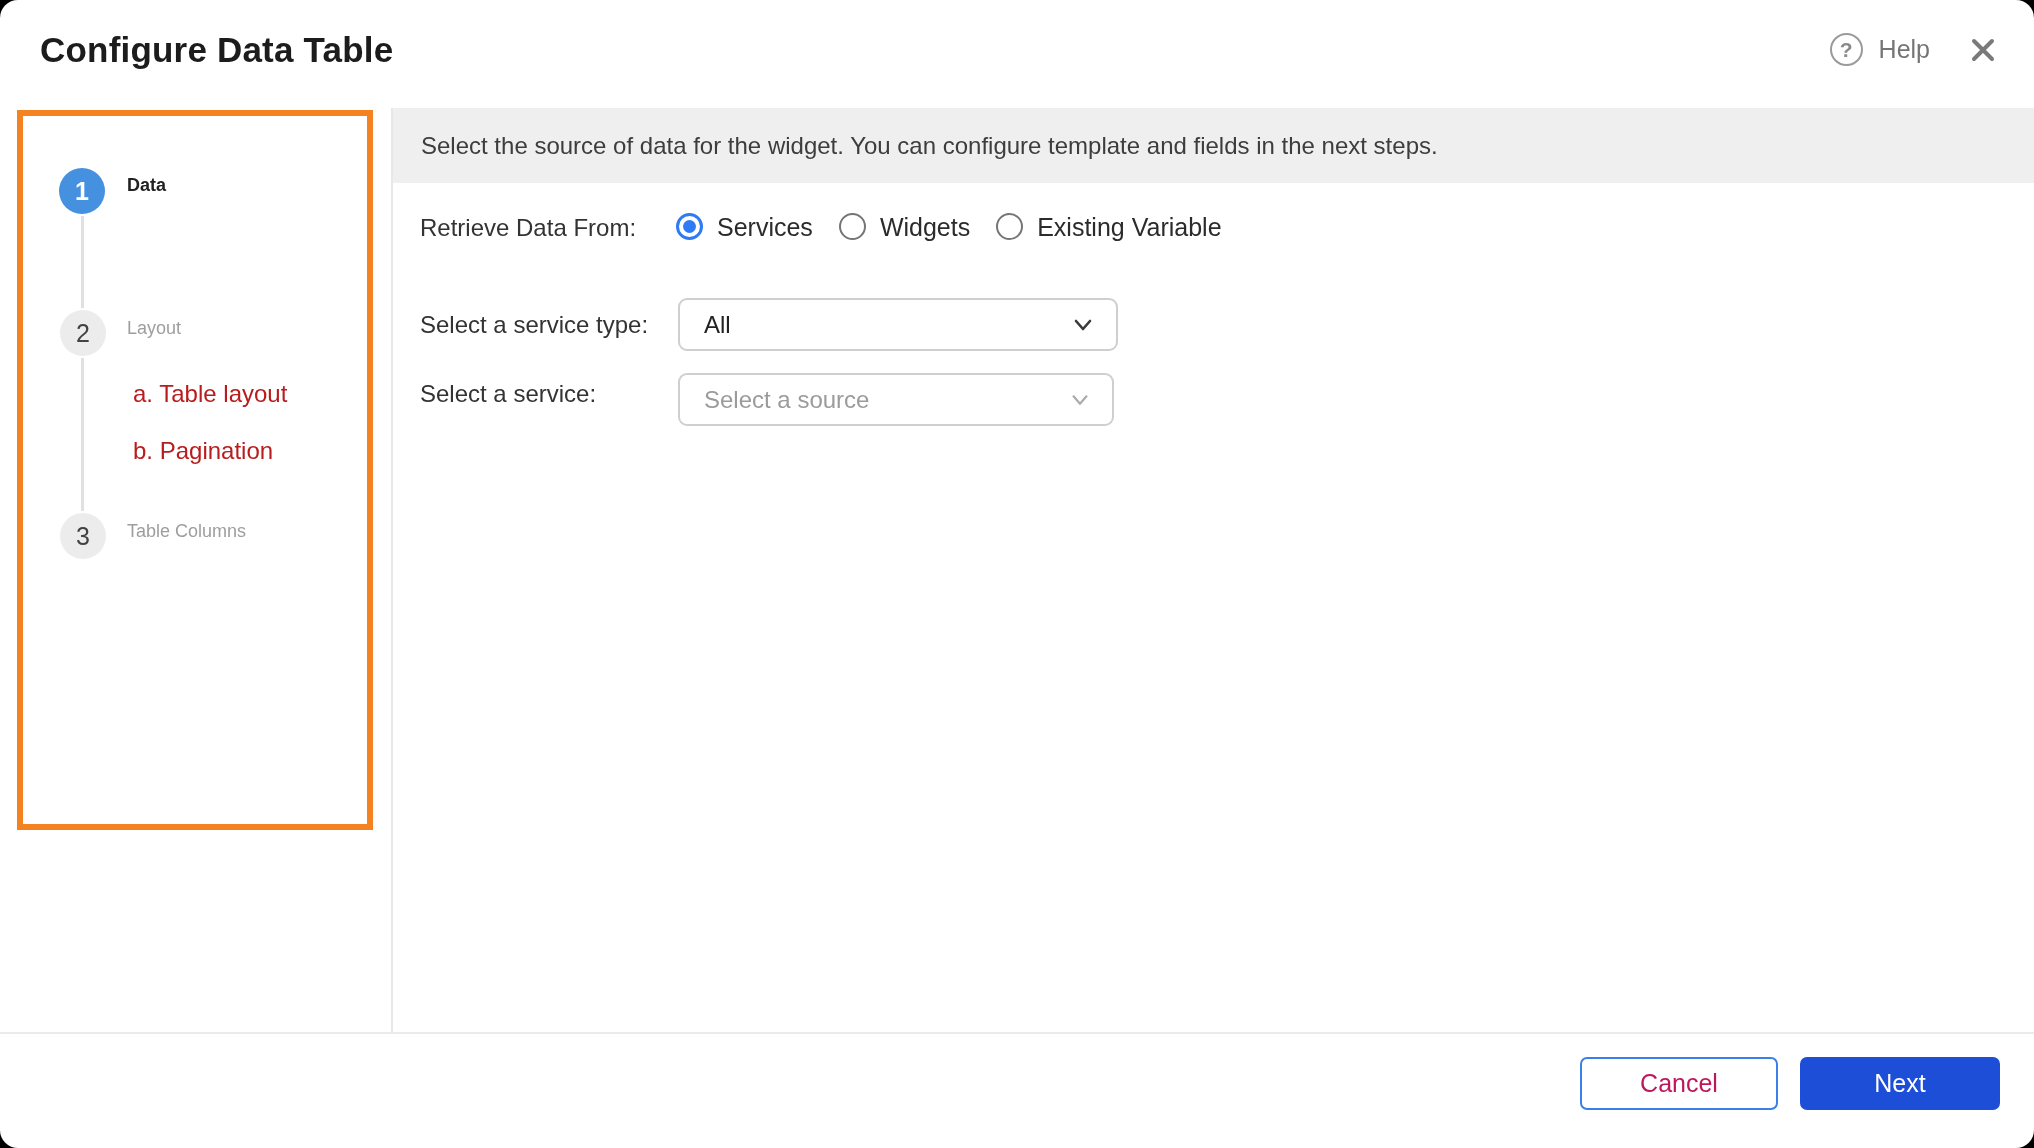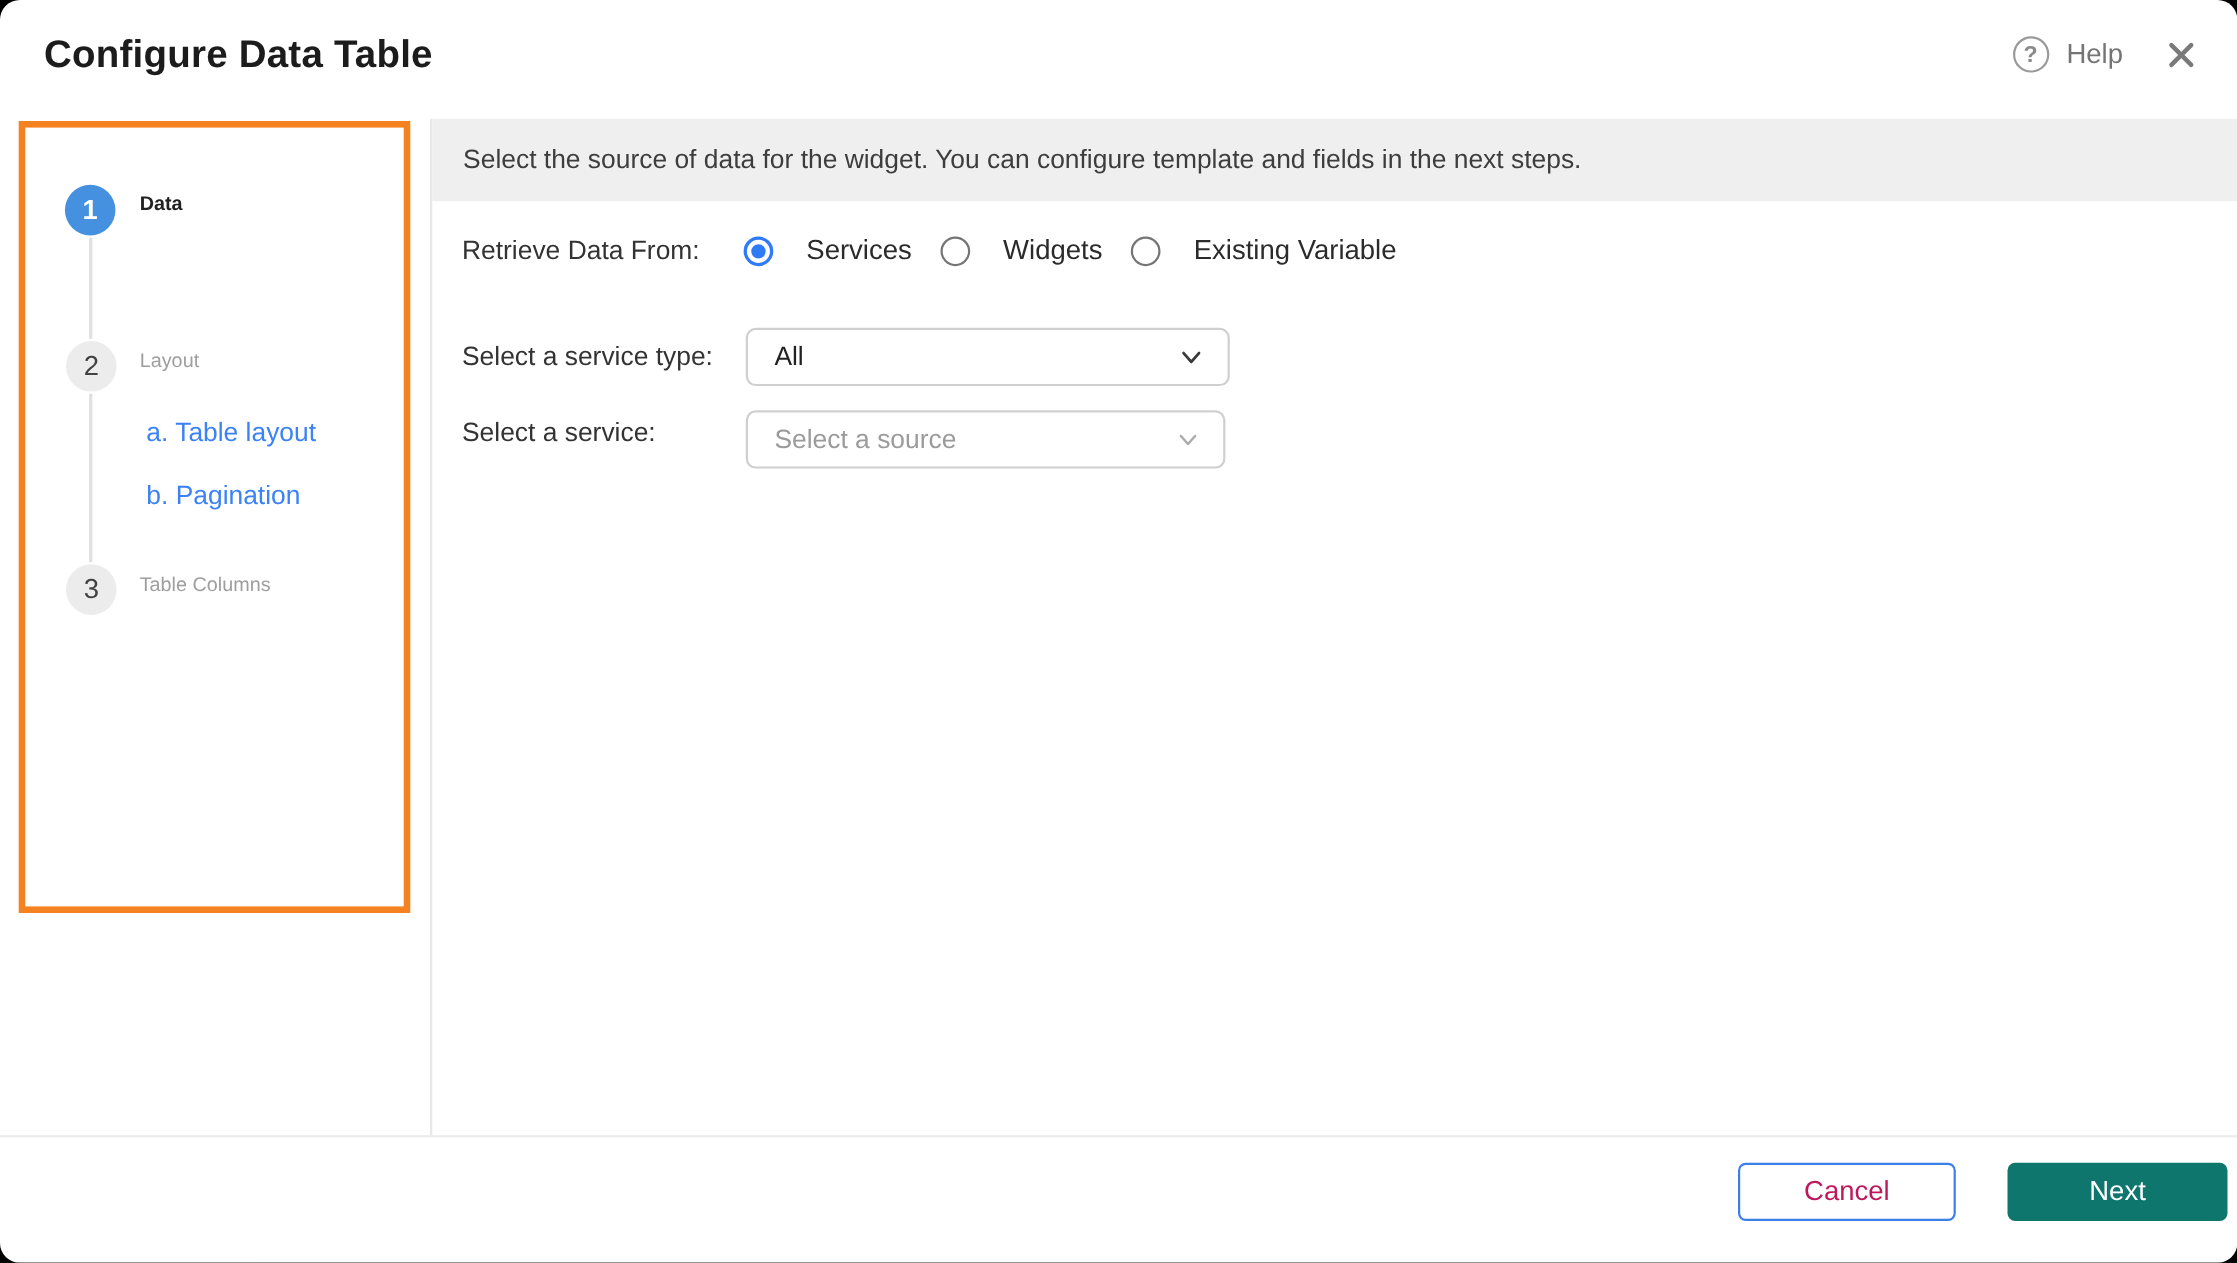--- a/index.html
+++ b/index.html
@@ -45,38 +45,38 @@
   .circle-3{ left:60px; top:513px; }
   .connector{ position:absolute; left:81px; width:3px; background:#E0E0E0; }
   .conn-1{ top:216px; height:92px; }
   .conn-2{ top:358px; height:153px; }
   .step-label{ position:absolute; left:127px; font-size:18px; cursor:pointer; }
   .step-label.active{ color:#212121; font-weight:bold; }
   .step-label.inactive{ color:#9E9E9E; }
   .lbl-1{ top:175px; }
   .lbl-2{ top:318px; }
   .lbl-3{ top:521px; }
-  .substep{ position:absolute; left:133px; font-size:24px; color:#3b82f6; cursor:pointer; }
+  .substep{ position:absolute; left:133px; font-size:24px; color:#b91c1c; cursor:pointer; }
   .sub-a{ top:380px; }
   .sub-b{ top:437px; }
   
   .info-bar{
     position:absolute; left:393px; top:108px; width:1641px; height:75px;
     background:#EFEFEF; display:flex; align-items:center; padding-left:28px;
     font-size:24px; color:#3d3d3d;
   }
   .form-label{ position:absolute; left:420px; font-size:24px; color:#333; }
   .flabel-1{ top:214px; }
   .flabel-2{ top:311px; }
   .flabel-3{ top:380px; }
   .radio-group{
     position:absolute; left:676px; top:204px; height:46px;
     display:flex; align-items:center; gap:26px;
   }
-  .radio-item{ display:flex; align-items:flex-end; gap:30px; cursor:pointer; }
+  .radio-item{ display:flex; align-items:flex-start; gap:14px; cursor:pointer; }
   .radio{ width:27px; height:27px; border-radius:50%; position:relative; }
   .radio.selected{ border:3px solid #2F7BF6; }
   .radio.selected::after{
     content:""; position:absolute; left:4px; top:4px; width:13px; height:13px;
     border-radius:50%; background:#2F7BF6;
   }
   .radio.unselected{ border:2px solid #757575; }
   .radio-label{ font-size:25px; color:#2b2b2b; }
   .select-box{
     position:absolute; left:678px; width:440px; height:53px;
@@ -90,21 +90,21 @@
   .select-placeholder{ flex:1; color:#9B9B9B; }
   .chev{ flex:none; display:flex; }
   
   .h-divider{ position:absolute; left:0; top:1032px; width:2034px; height:2px; background:#EBEBEB; }
   .btn{
     position:absolute; top:1057px; height:53px; border-radius:7px;
     display:flex; align-items:center; justify-content:center;
     font-size:25px; cursor:pointer;
   }
   .btn-cancel{ left:1580px; width:198px; background:#fff; border:2px solid #3B7FE8; color:#be185d; }
-  .btn-next{ left:1800px; width:200px; background:#0f766e; border:none; color:#fff;margin-left:25px; }
+  .btn-next{ left:1800px; width:200px; background:#1d4ed8; border:none; color:#fff; }
 </style>
 </head>
 <body>
 
 <div class="dialog">
 
   <div class="title">Configure Data Table</div>
   <div class="header-right">
     <div class="help-btn">
       <span class="qmark">?</span>

